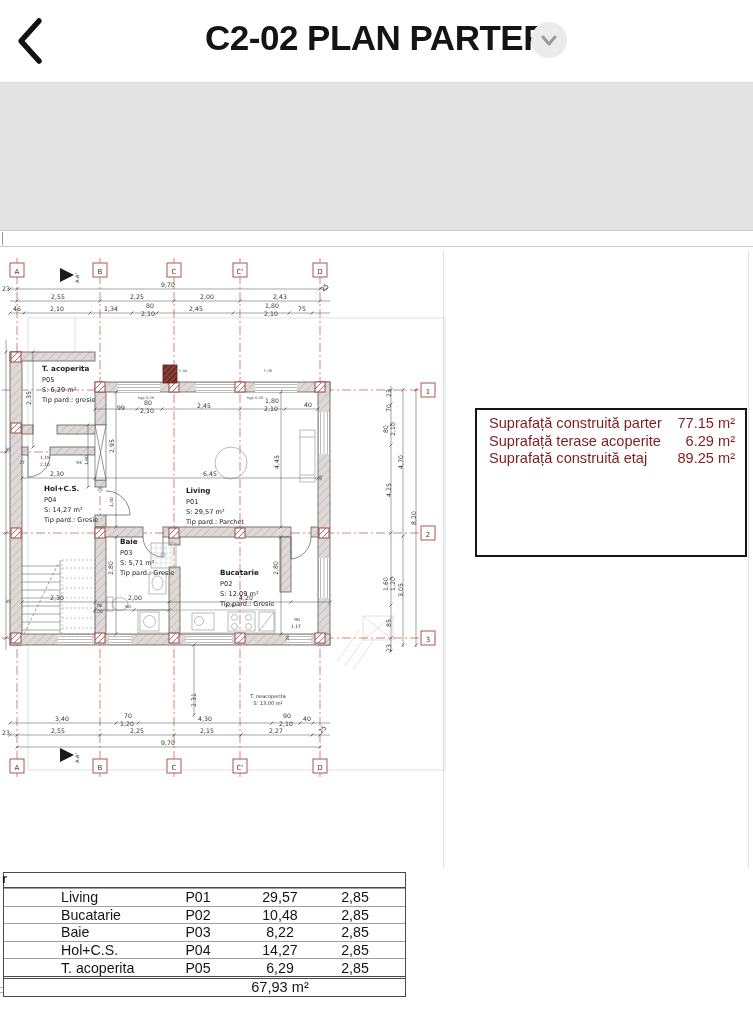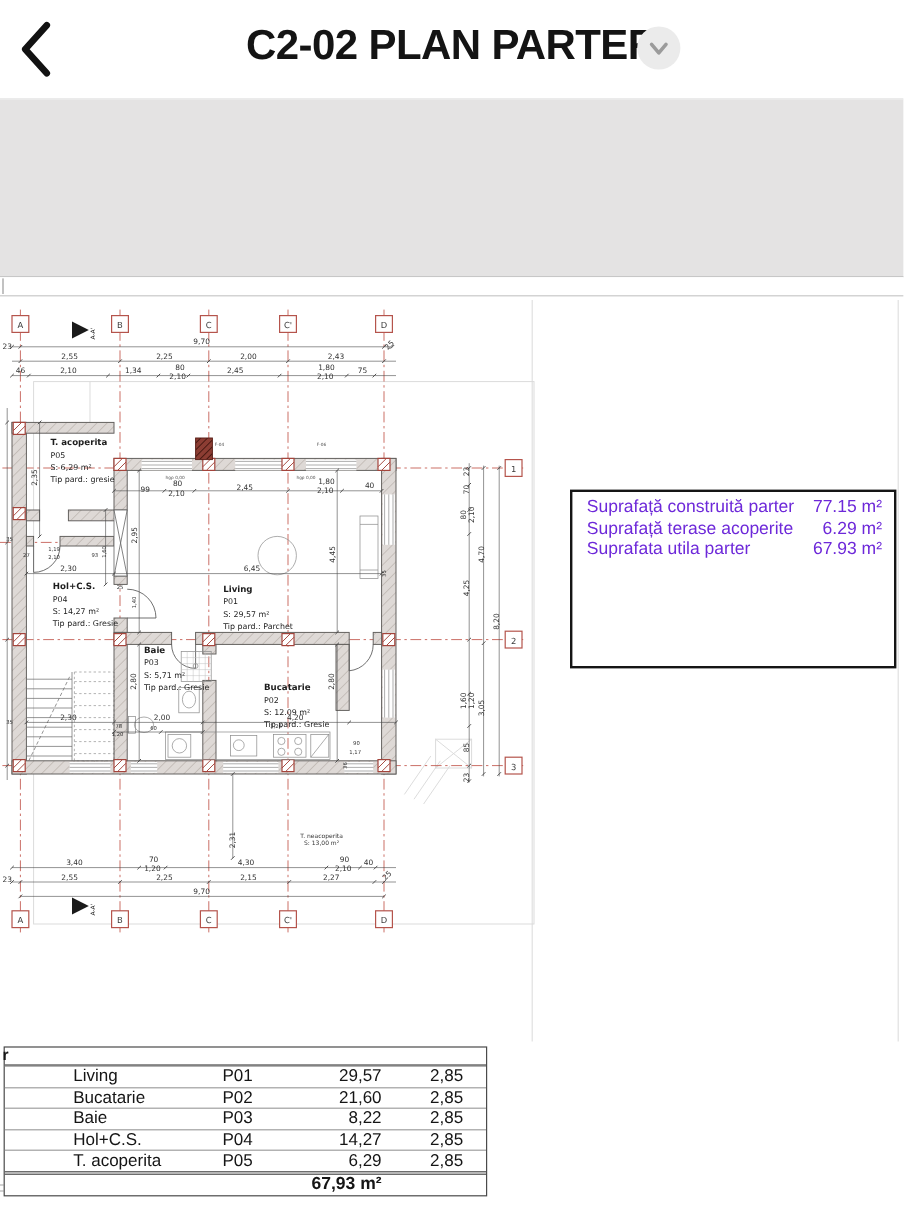--- a/index.html
+++ b/index.html
@@ -26,35 +26,35 @@
   text.ds{font-size:4.4px;text-anchor:middle}
   text.dx{font-size:3.6px;text-anchor:middle;fill:#555}
   text.gb{font-size:7px;text-anchor:middle;fill:#3a3a3a}
   text.sec{font-size:5px;text-anchor:middle;fill:#222}
   text.rmn{font-size:7.2px;font-weight:bold;text-anchor:start;fill:#1d1d1d}
   text.rml{font-size:6.6px;text-anchor:start;fill:#1d1d1d}
   text.rmc{font-size:5px;text-anchor:middle;fill:#333}
   
   .area-box{position:absolute;left:475px;top:408px;width:272px;height:149px;border:2px solid #151515;
        background:#fff;z-index:3;padding:5px 10px 0 12px;box-sizing:border-box}
-  .area-row{display:flex;justify-content:space-between;font-size:14.6px;line-height:17.5px;color:#6d28d9}
+  .area-row{display:flex;justify-content:space-between;font-size:14.6px;line-height:17.5px;color:#7f1d1d}
   
   .room-tbl{position:absolute;left:3px;top:872px;width:401px;border:1.5px solid #4a4a4a;background:#fff;
        z-index:3;font-size:14.2px;color:#151515}
   .rt-hdr{height:14px;border-bottom:1.5px solid #4a4a4a;position:relative}
   .rt-hdr span{position:absolute;left:-2px;top:-2px;font-weight:bold;font-size:13px}
   .rt-row{display:grid;grid-template-columns:150px 88px 82px 78px;height:16.6px;align-items:center;
        border-top:1px solid #a0a0a0}
   .rt-row:first-of-type{border-top:none}
   .rt-name{padding-left:57px}
   .rt-code{text-align:center}
-  .rt-area{text-align:right;padding-right:6px}
-  .rt-h{text-align:right;padding-right:16px}
+  .rt-area{text-align:center;padding-right:6px}
+  .rt-h{text-align:center;padding-right:16px}
   .rt-total{display:grid;grid-template-columns:150px 88px 82px 78px;height:17px;align-items:center;
-       border-top:3px double #4a4a4a;font-weight:bold}
+       border-top:3px double #4a4a4a;font-weight:normal}
   .rt-total .rt-area{font-size:14.6px}
   
   .wm-line{position:absolute;height:4px;border-top:1px solid #b3b3b3;border-bottom:1px solid #b3b3b3;z-index:2}
   .wm-text{position:absolute;left:35px;top:983px;font-size:9px;letter-spacing:3px;color:#bdbdbd;
        opacity:.85;z-index:2;font-weight:bold}
 </style>
 </head>
 <body>
 
 <div class="hdr">
@@ -482,39 +482,39 @@
 <div class="area-box">
   <div class="area-row">
       <span>Suprafață construită parter</span>
       <span>77.15 m²</span>
     </div>
   <div class="area-row">
       <span>Suprafață terase acoperite</span>
       <span>6.29 m²</span>
     </div>
   <div class="area-row">
-      <span>Suprafata utila parter</span>
-      <span>67.93 m²</span>
+      <span>Suprafață construită etaj</span>
+      <span>89.25 m²</span>
     </div>
 </div>
 
 <div class="room-tbl">
   <div class="rt-hdr">
     <span>r</span>
   </div>
   <div class="rt-row">
     <span class="rt-name">Living</span>
     <span class="rt-code">P01</span>
     <span class="rt-area">29,57</span>
     <span class="rt-h">2,85</span>
   </div>
   <div class="rt-row">
     <span class="rt-name">Bucatarie</span>
     <span class="rt-code">P02</span>
-    <span class="rt-area">21,60</span>
+    <span class="rt-area">10,48</span>
     <span class="rt-h">2,85</span>
   </div>
   <div class="rt-row">
     <span class="rt-name">Baie</span>
     <span class="rt-code">P03</span>
     <span class="rt-area">8,22</span>
     <span class="rt-h">2,85</span>
   </div>
   <div class="rt-row">
     <span class="rt-name">Hol+C.S.</span>

